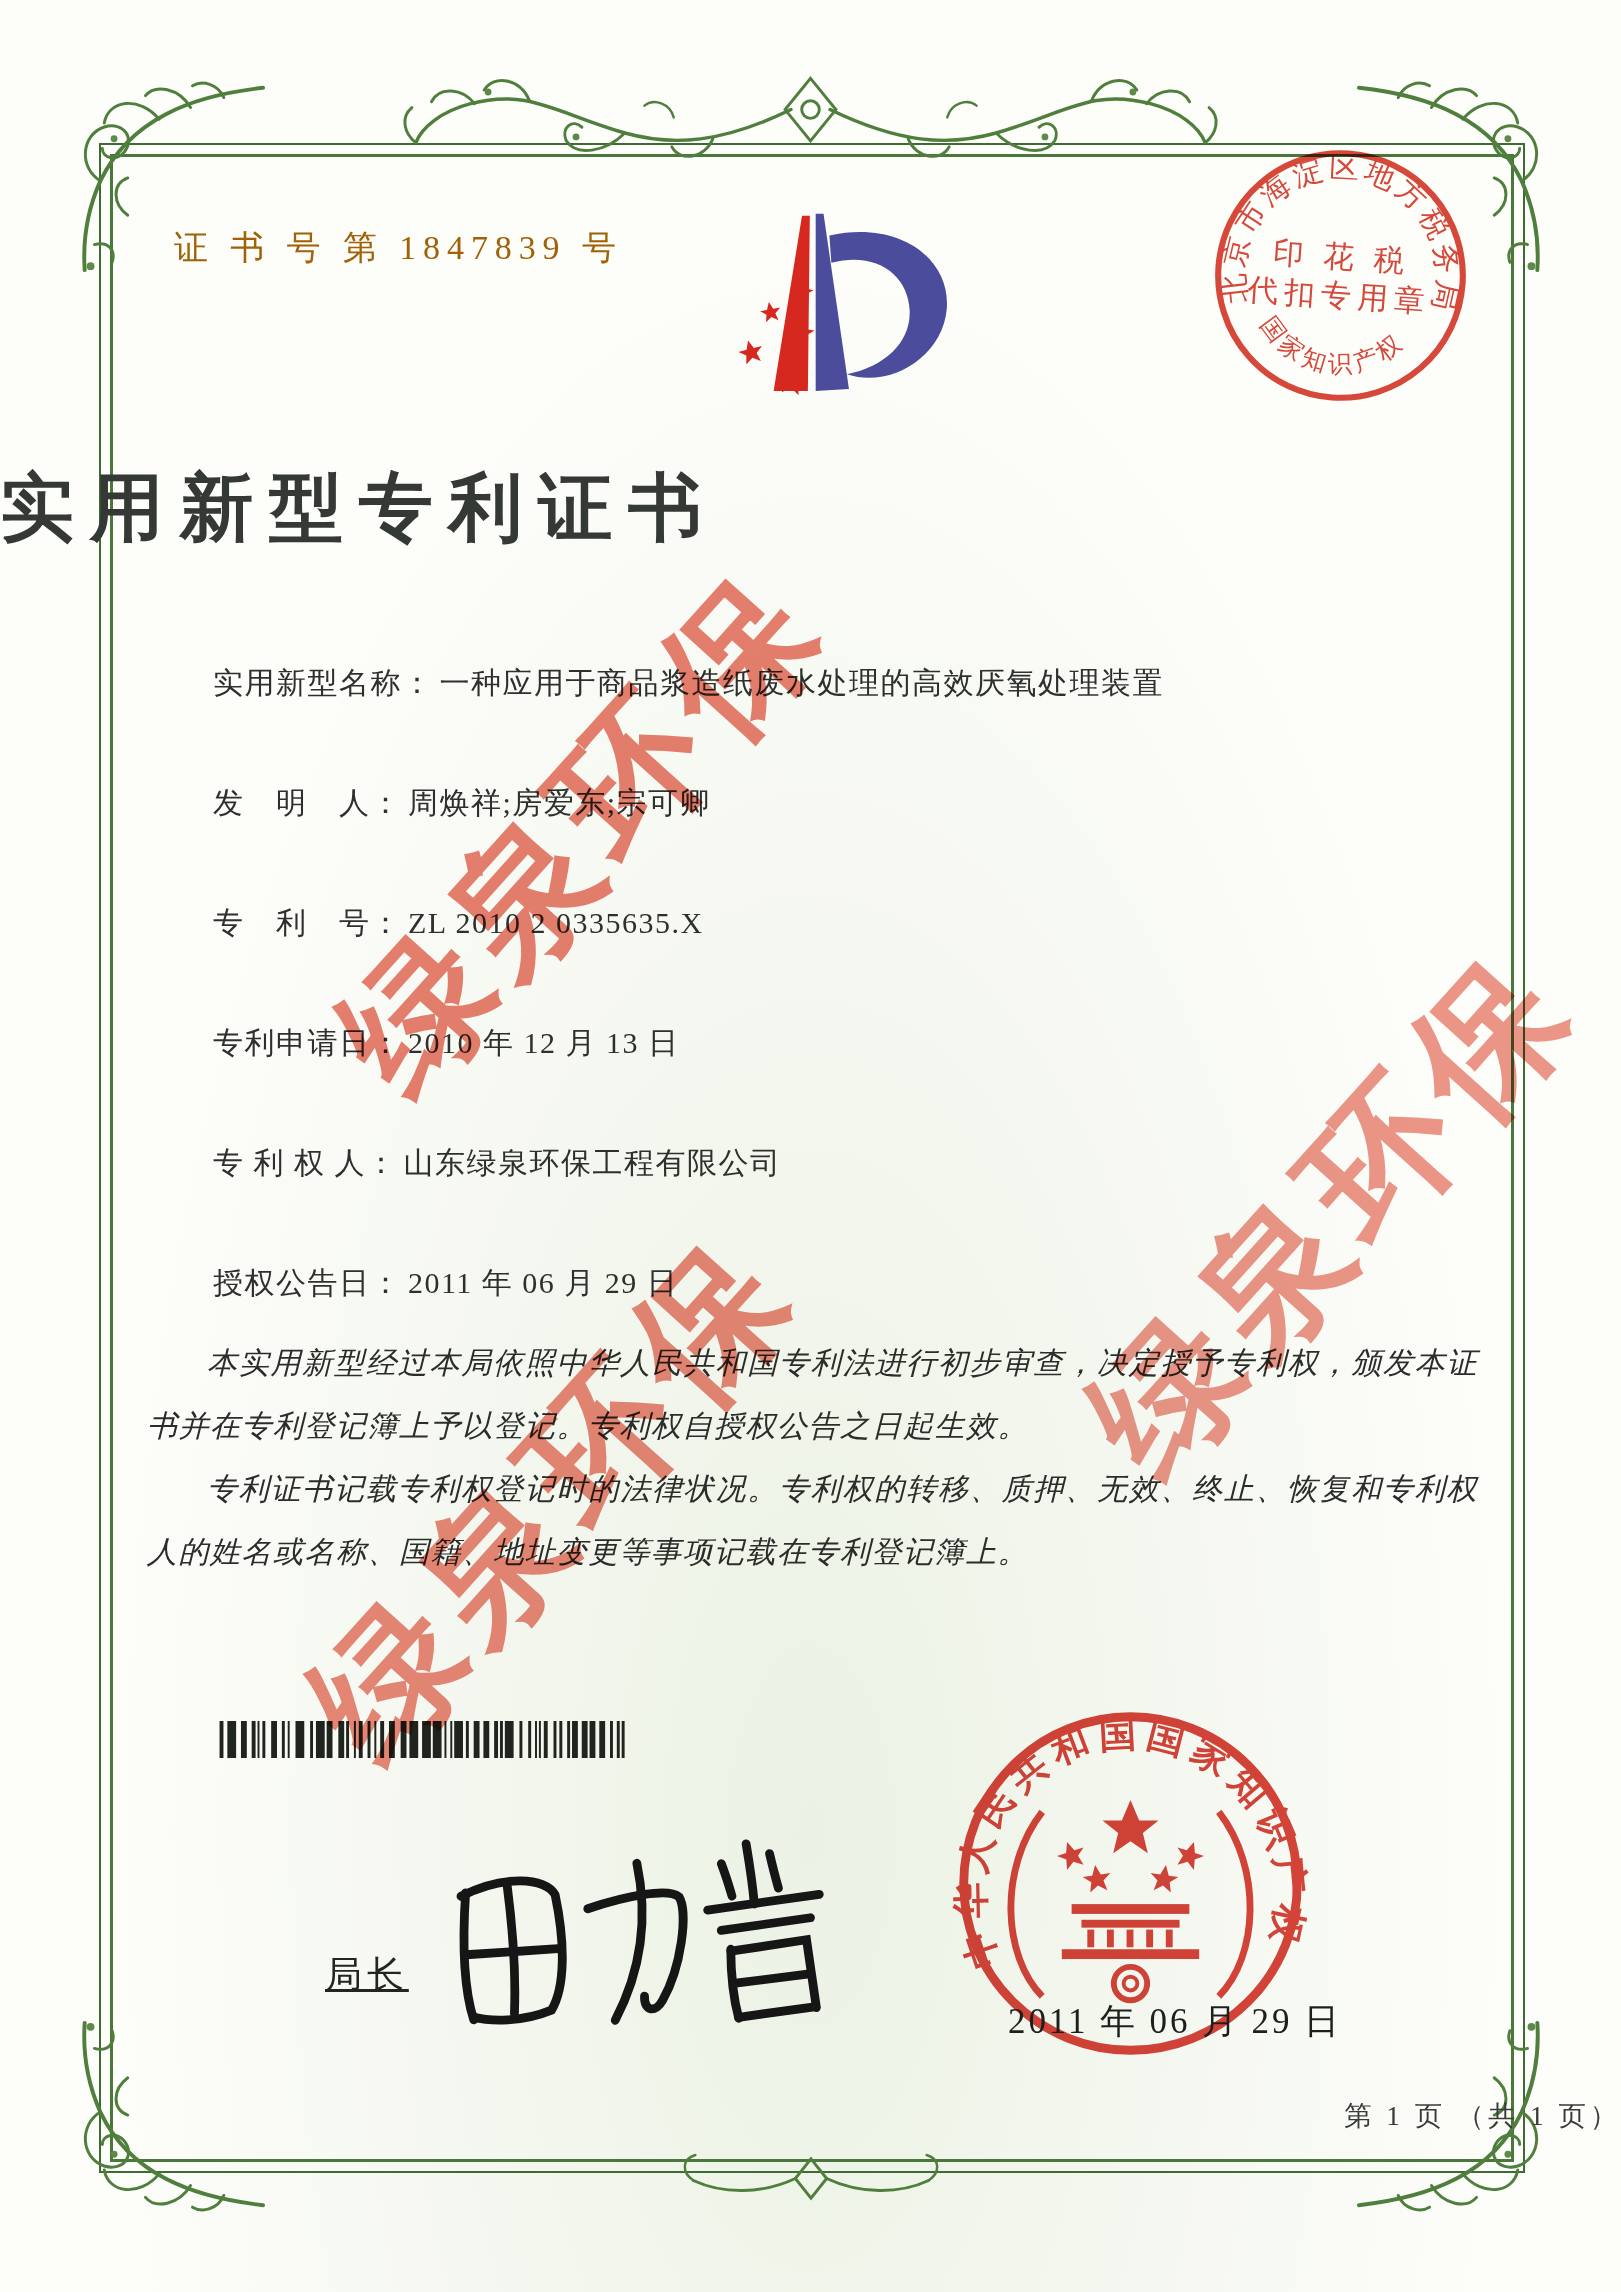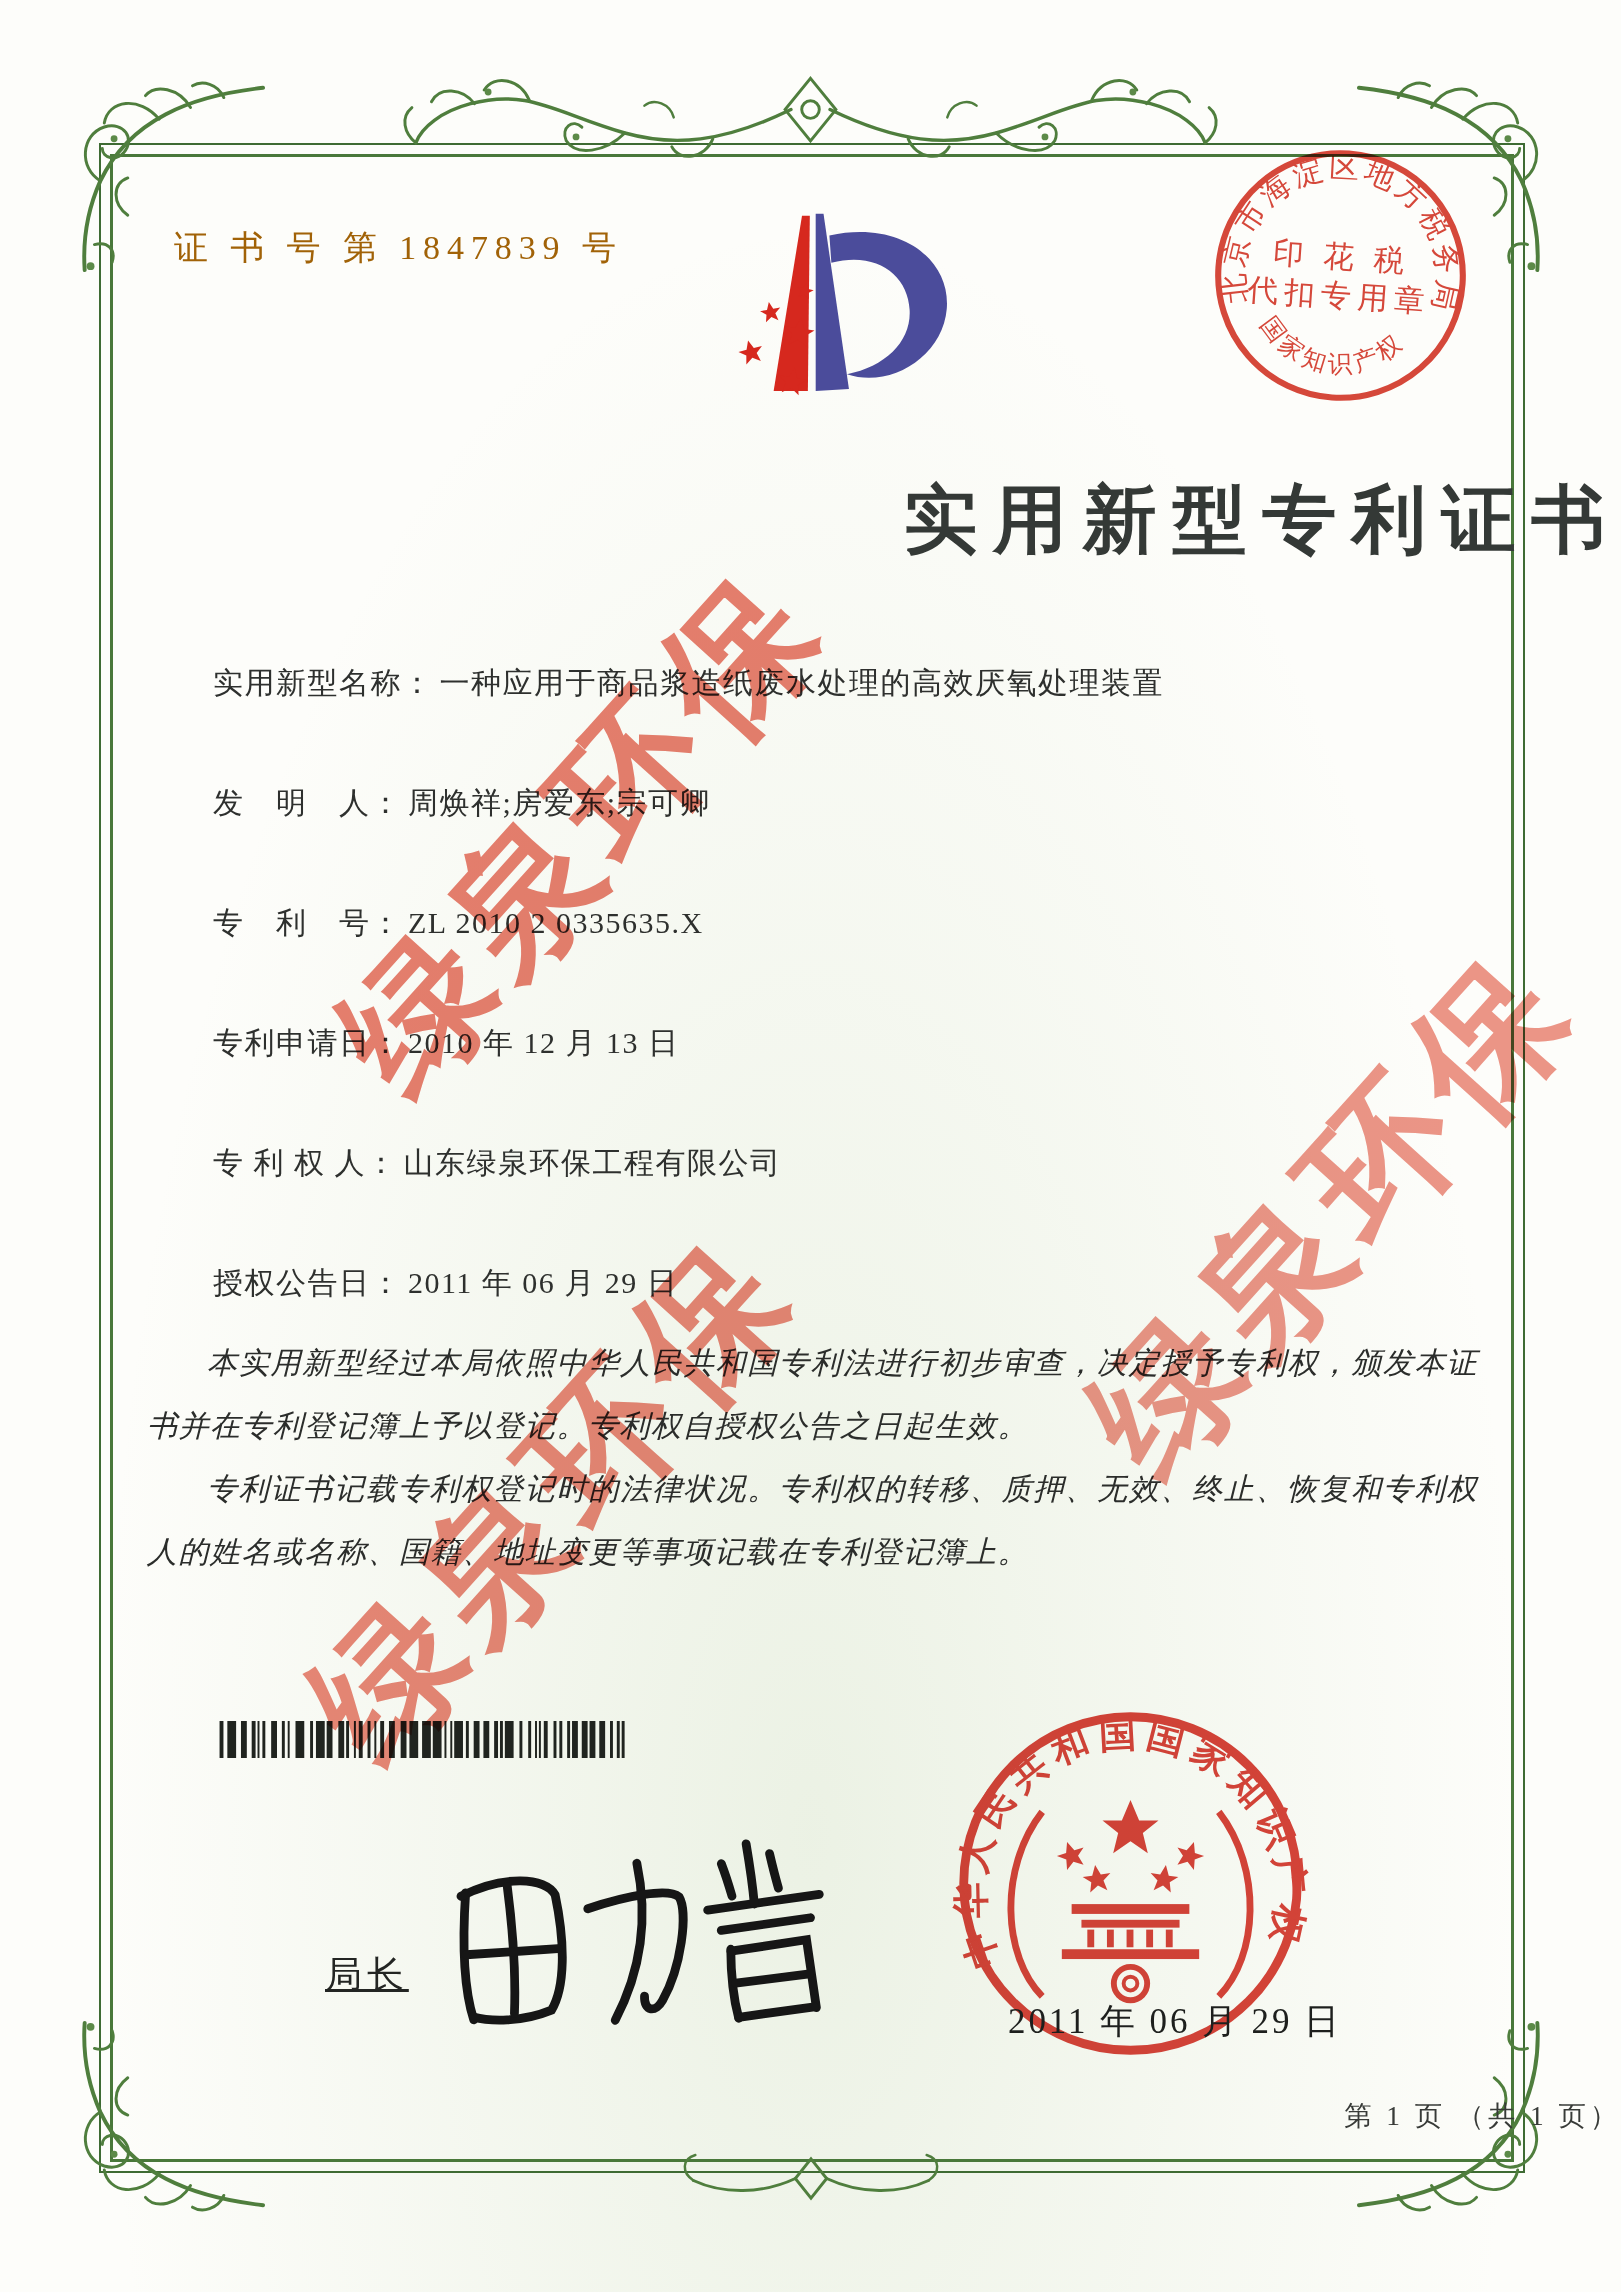--- a/index.html
+++ b/index.html
@@ -17,22 +17,22 @@
   .ornament{position:absolute;pointer-events:none;}
   
   .wm{position:absolute;white-space:nowrap;font-weight:600;
     font-size:147px;letter-spacing:11.8px;color:#e25540;opacity:.75;
     transform:translate(-50%,-50%) rotate(-48deg);mix-blend-mode:multiply;z-index:6;}
   .wm.b{opacity:.7}.wm.c{opacity:.62}
   
   .cert-no{position:absolute;left:174px;top:225px;font-size:34px;letter-spacing:6.9px;color:#a16207;z-index:3;}
   .logo{position:absolute;left:655px;top:208px;z-index:3;}
   .tax-stamp{position:absolute;left:1208px;top:143px;z-index:7;opacity:.92;transform:rotate(4deg);mix-blend-mode:multiply;}
-  .title{position:absolute;left:0;width:100%;top:459px;text-align:right;
-    font-size:74px;font-weight:700;letter-spacing:15.7px;color:#343936;z-index:3;margin-top:12px;}
+  .title{position:absolute;left:0;width:100%;top:459px;text-align:left;
+    font-size:74px;font-weight:700;letter-spacing:15.7px;color:#343936;z-index:3;}
   
   .fields{position:absolute;left:179px;top:663px;width:1284px;z-index:3;}
   .field{font-size:30px;letter-spacing:1.5px;height:120px;color:#2e302e;margin-left:34px;}
   .field .lab{margin-right:5.9px;}
   
   .body-text{position:absolute;left:147px;top:1331px;width:1331px;z-index:3;font-style:italic;}
   .body-text p{margin:0;font-size:30px;line-height:63px;letter-spacing:1.5px;
     text-align:justify;text-indent:2em;color:#2b2d2b;}
   
   .barcode{position:absolute;left:218px;top:1721px;z-index:3;}

